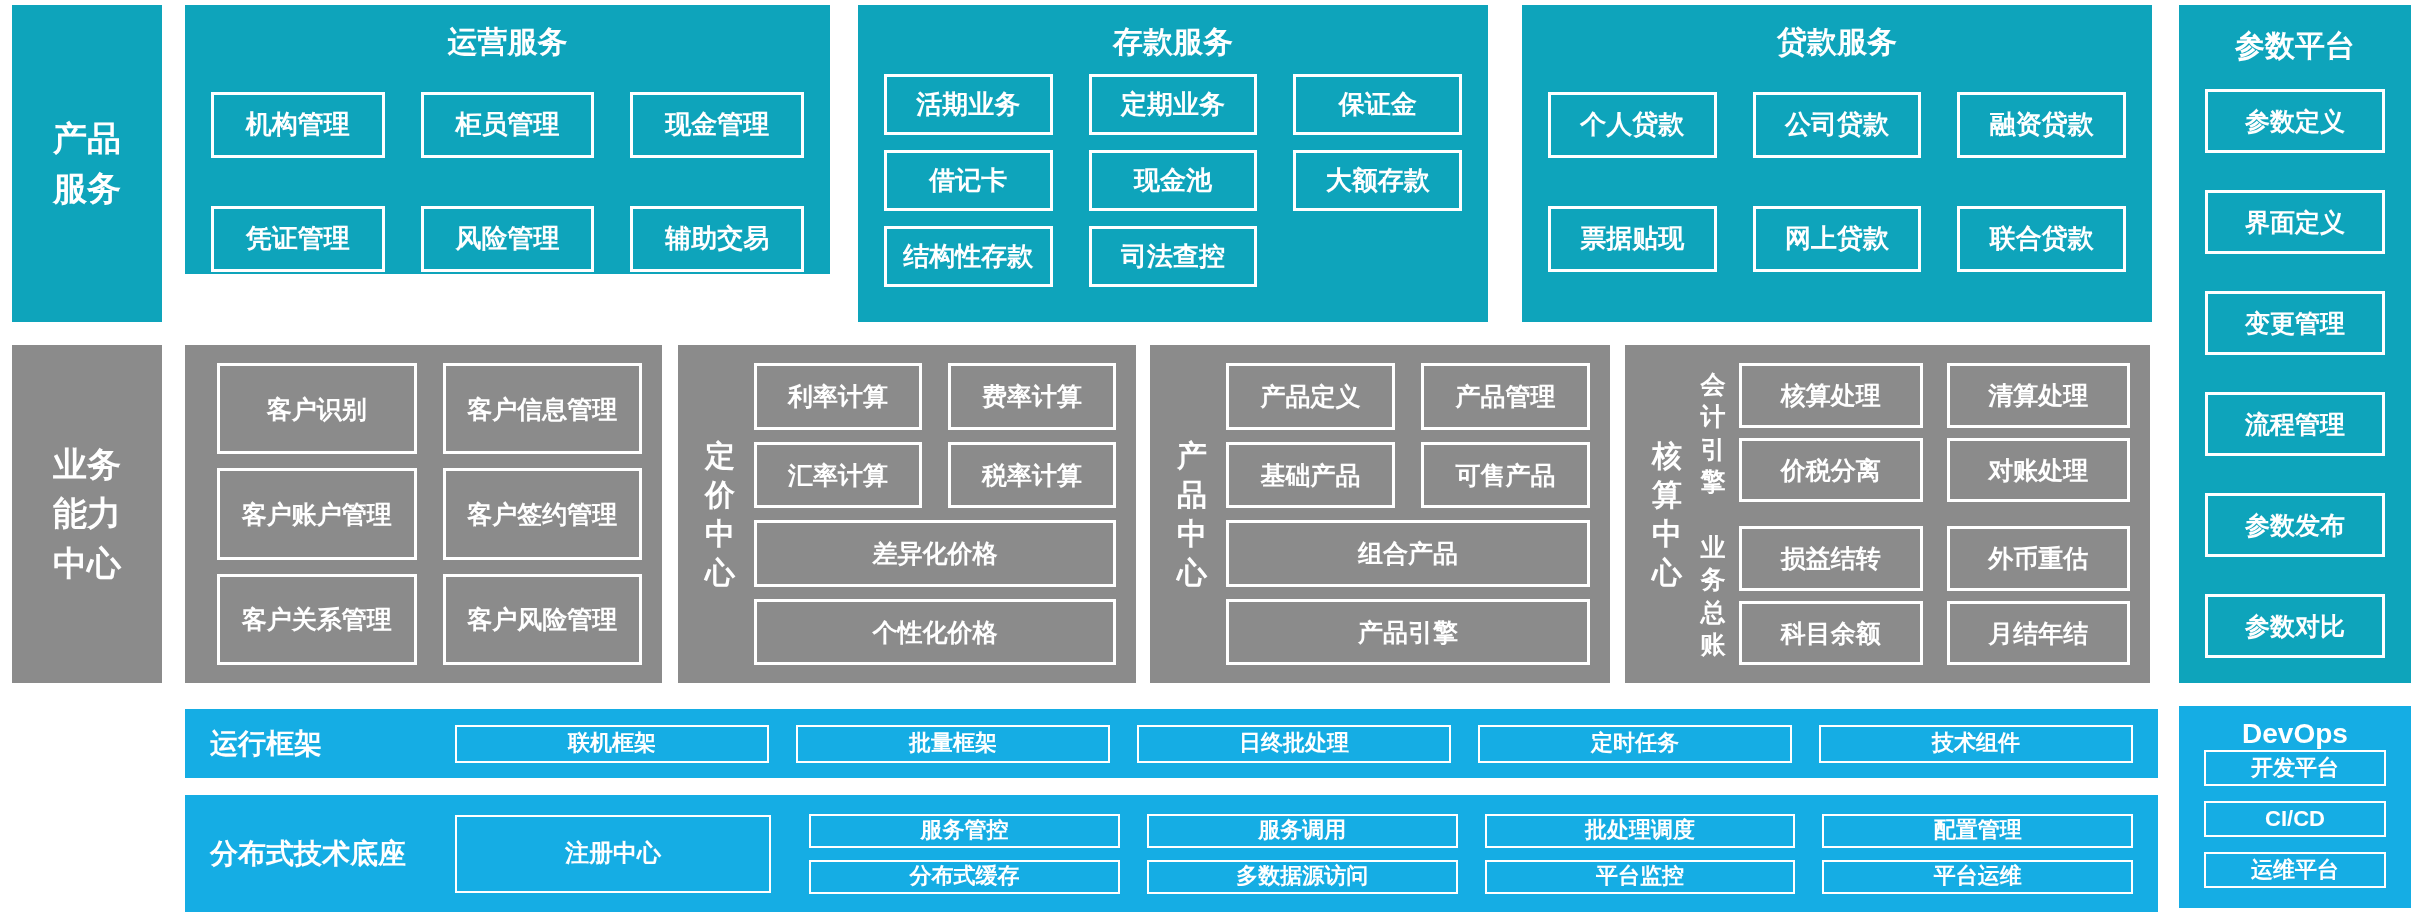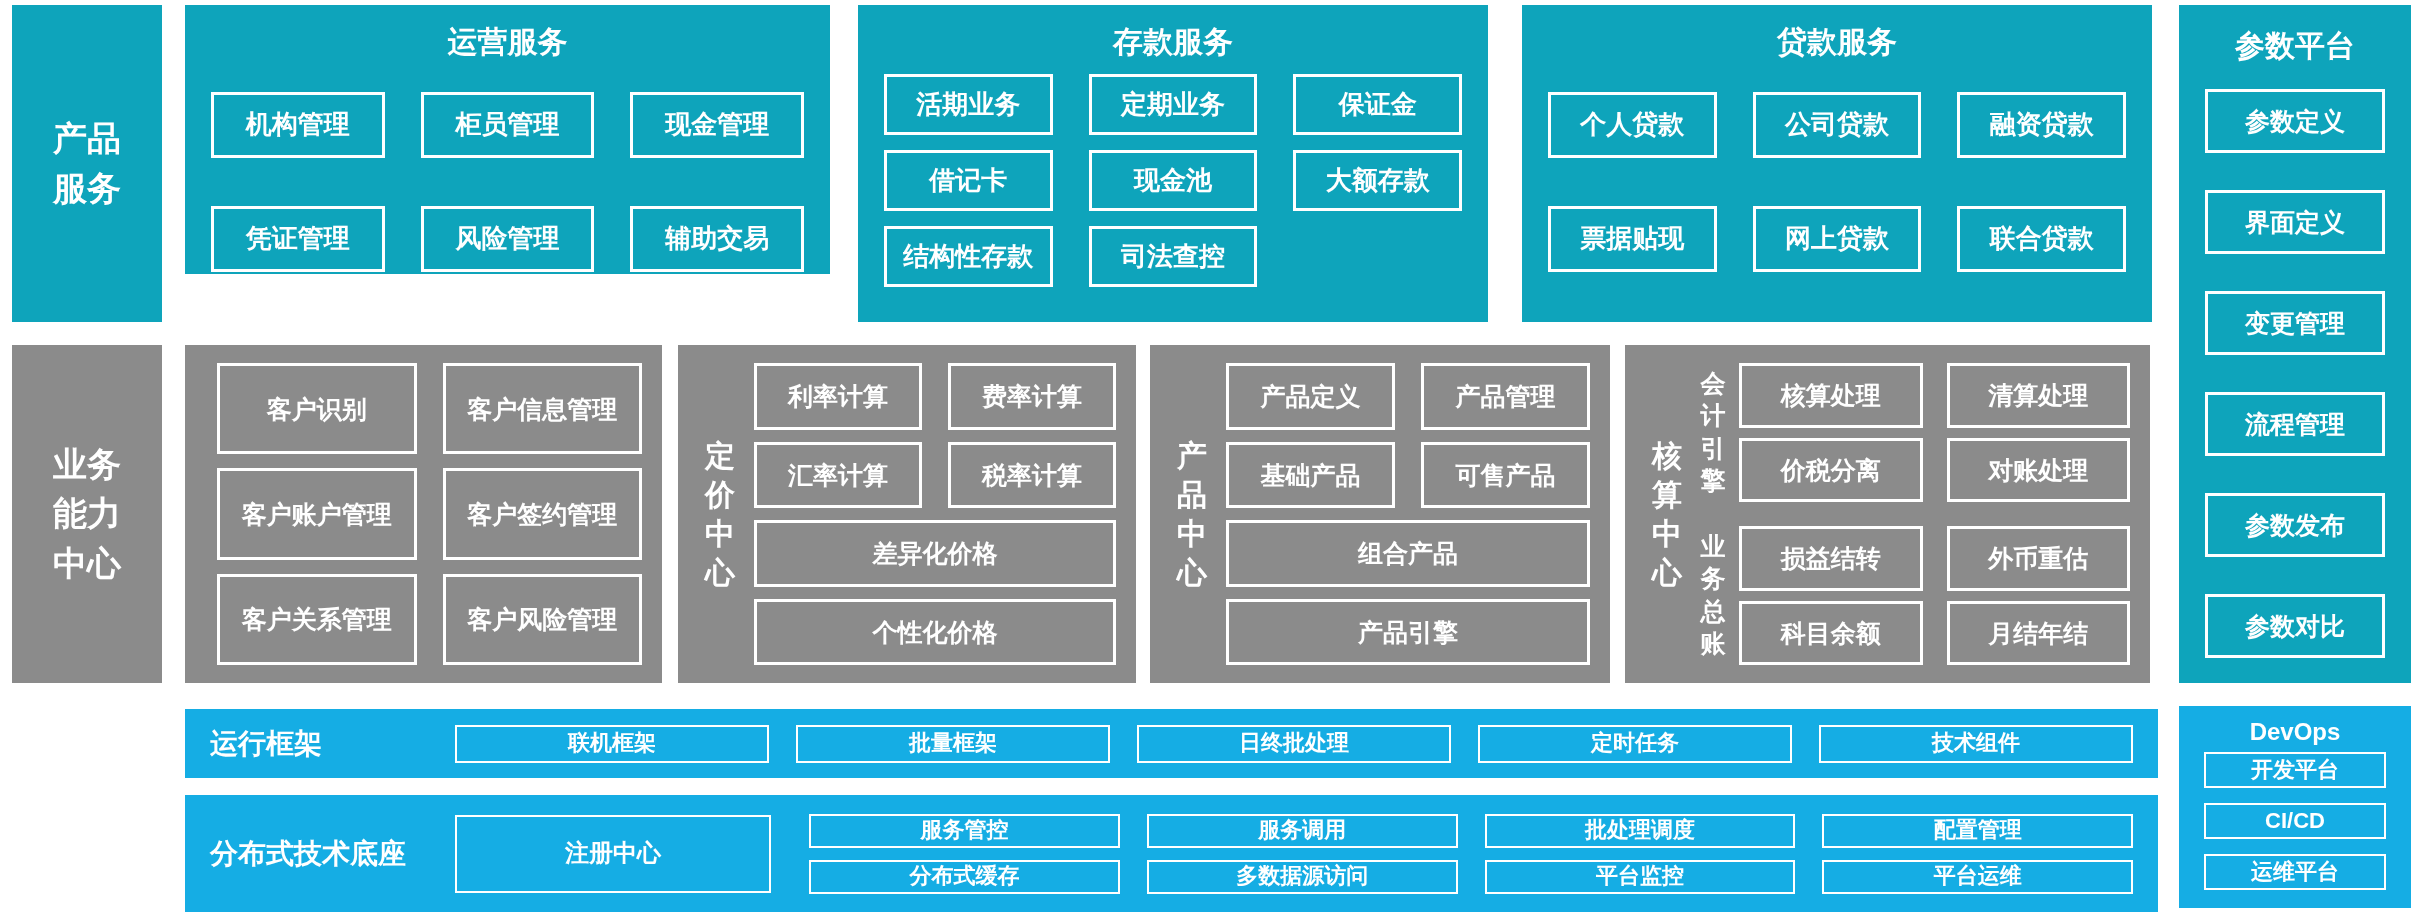--- a/index.html
+++ b/index.html
@@ -36,21 +36,21 @@
 
   #p-params{left:2179px; top:5px; width:232px; height:678px; padding:18px 26px;}
   #p-params .stack{display:flex; flex-direction:column; gap:37px; margin-top:20px;}
   #p-params .box{height:64px; font-size:25px;}
 
   
   #rl-biz{left:12px; top:345px; width:150px; height:338px;}
   .center-panel{display:flex; align-items:stretch; padding:18px 20px;}
   .v-label{width:44px; display:flex; align-items:center; justify-content:center;
     font-size:30px; font-weight:bold; line-height:1.3; text-align:center; flex:none;}
-  .v-label span{width:1.05em; word-break:break-all;font-family:Liberation Serif, serif;}
+  .v-label span{width:1.05em; word-break:break-all;}
   .v-label.sub{width:36px; font-size:25px;}
   .center-body{flex:1; display:grid; grid-template-columns:1fr 1fr; column-gap:26px;}
 
   #p-cust{left:185px; top:345px; width:477px; height:338px;}
   #p-cust .center-body{grid-template-rows:1fr 1fr 1fr; row-gap:14px; margin-left:12px;}
   #p-cust .box{font-size:25px;}
 
   #p-price{left:678px; top:345px; width:458px; height:338px;}
   #p-prod{left:1150px; top:345px; width:460px; height:338px;}
   .rows4{grid-template-rows:1fr 1fr 1fr 1fr; row-gap:12px; margin-left:12px;}
@@ -72,21 +72,21 @@
   #p-run .strip-boxes{flex:1; display:flex; gap:27px;}
   #p-run .box{flex:1 1 0; height:38px; font-size:22px; border-width:2px;}
 
   #p-dist{left:185px; top:795px; width:1973px; height:117px;}
   #p-dist .registry{width:316px; height:78px; flex:none; font-size:24px; border-width:2px; margin-right:38px;}
   #p-dist .grid4{flex:1; display:grid; grid-template-columns:repeat(4,1fr); grid-template-rows:34px 34px;
     gap:12px 27px;}
   #p-dist .grid4 .box{font-size:22px; border-width:2px;}
 
   #p-devops{left:2179px; top:706px; width:232px; height:202px; display:flex; flex-direction:column; align-items:center;}
-  #p-devops .panel-title{height:auto; margin:12px 0 6px; font-size:24px;}
+  #p-devops .panel-title{height:auto; margin:12px 0 0; font-size:28px;}
   #p-devops .stack{display:flex; flex-direction:column; gap:15px;}
   #p-devops .box{width:182px; height:36px; font-size:22px; border-width:2px;}
 </style>
 </head>
 <body>
 
 <div class="canvas">
 
   <div class="region-label teal" id="rl-product">
     <span class="wrap2">产品服务</span>

